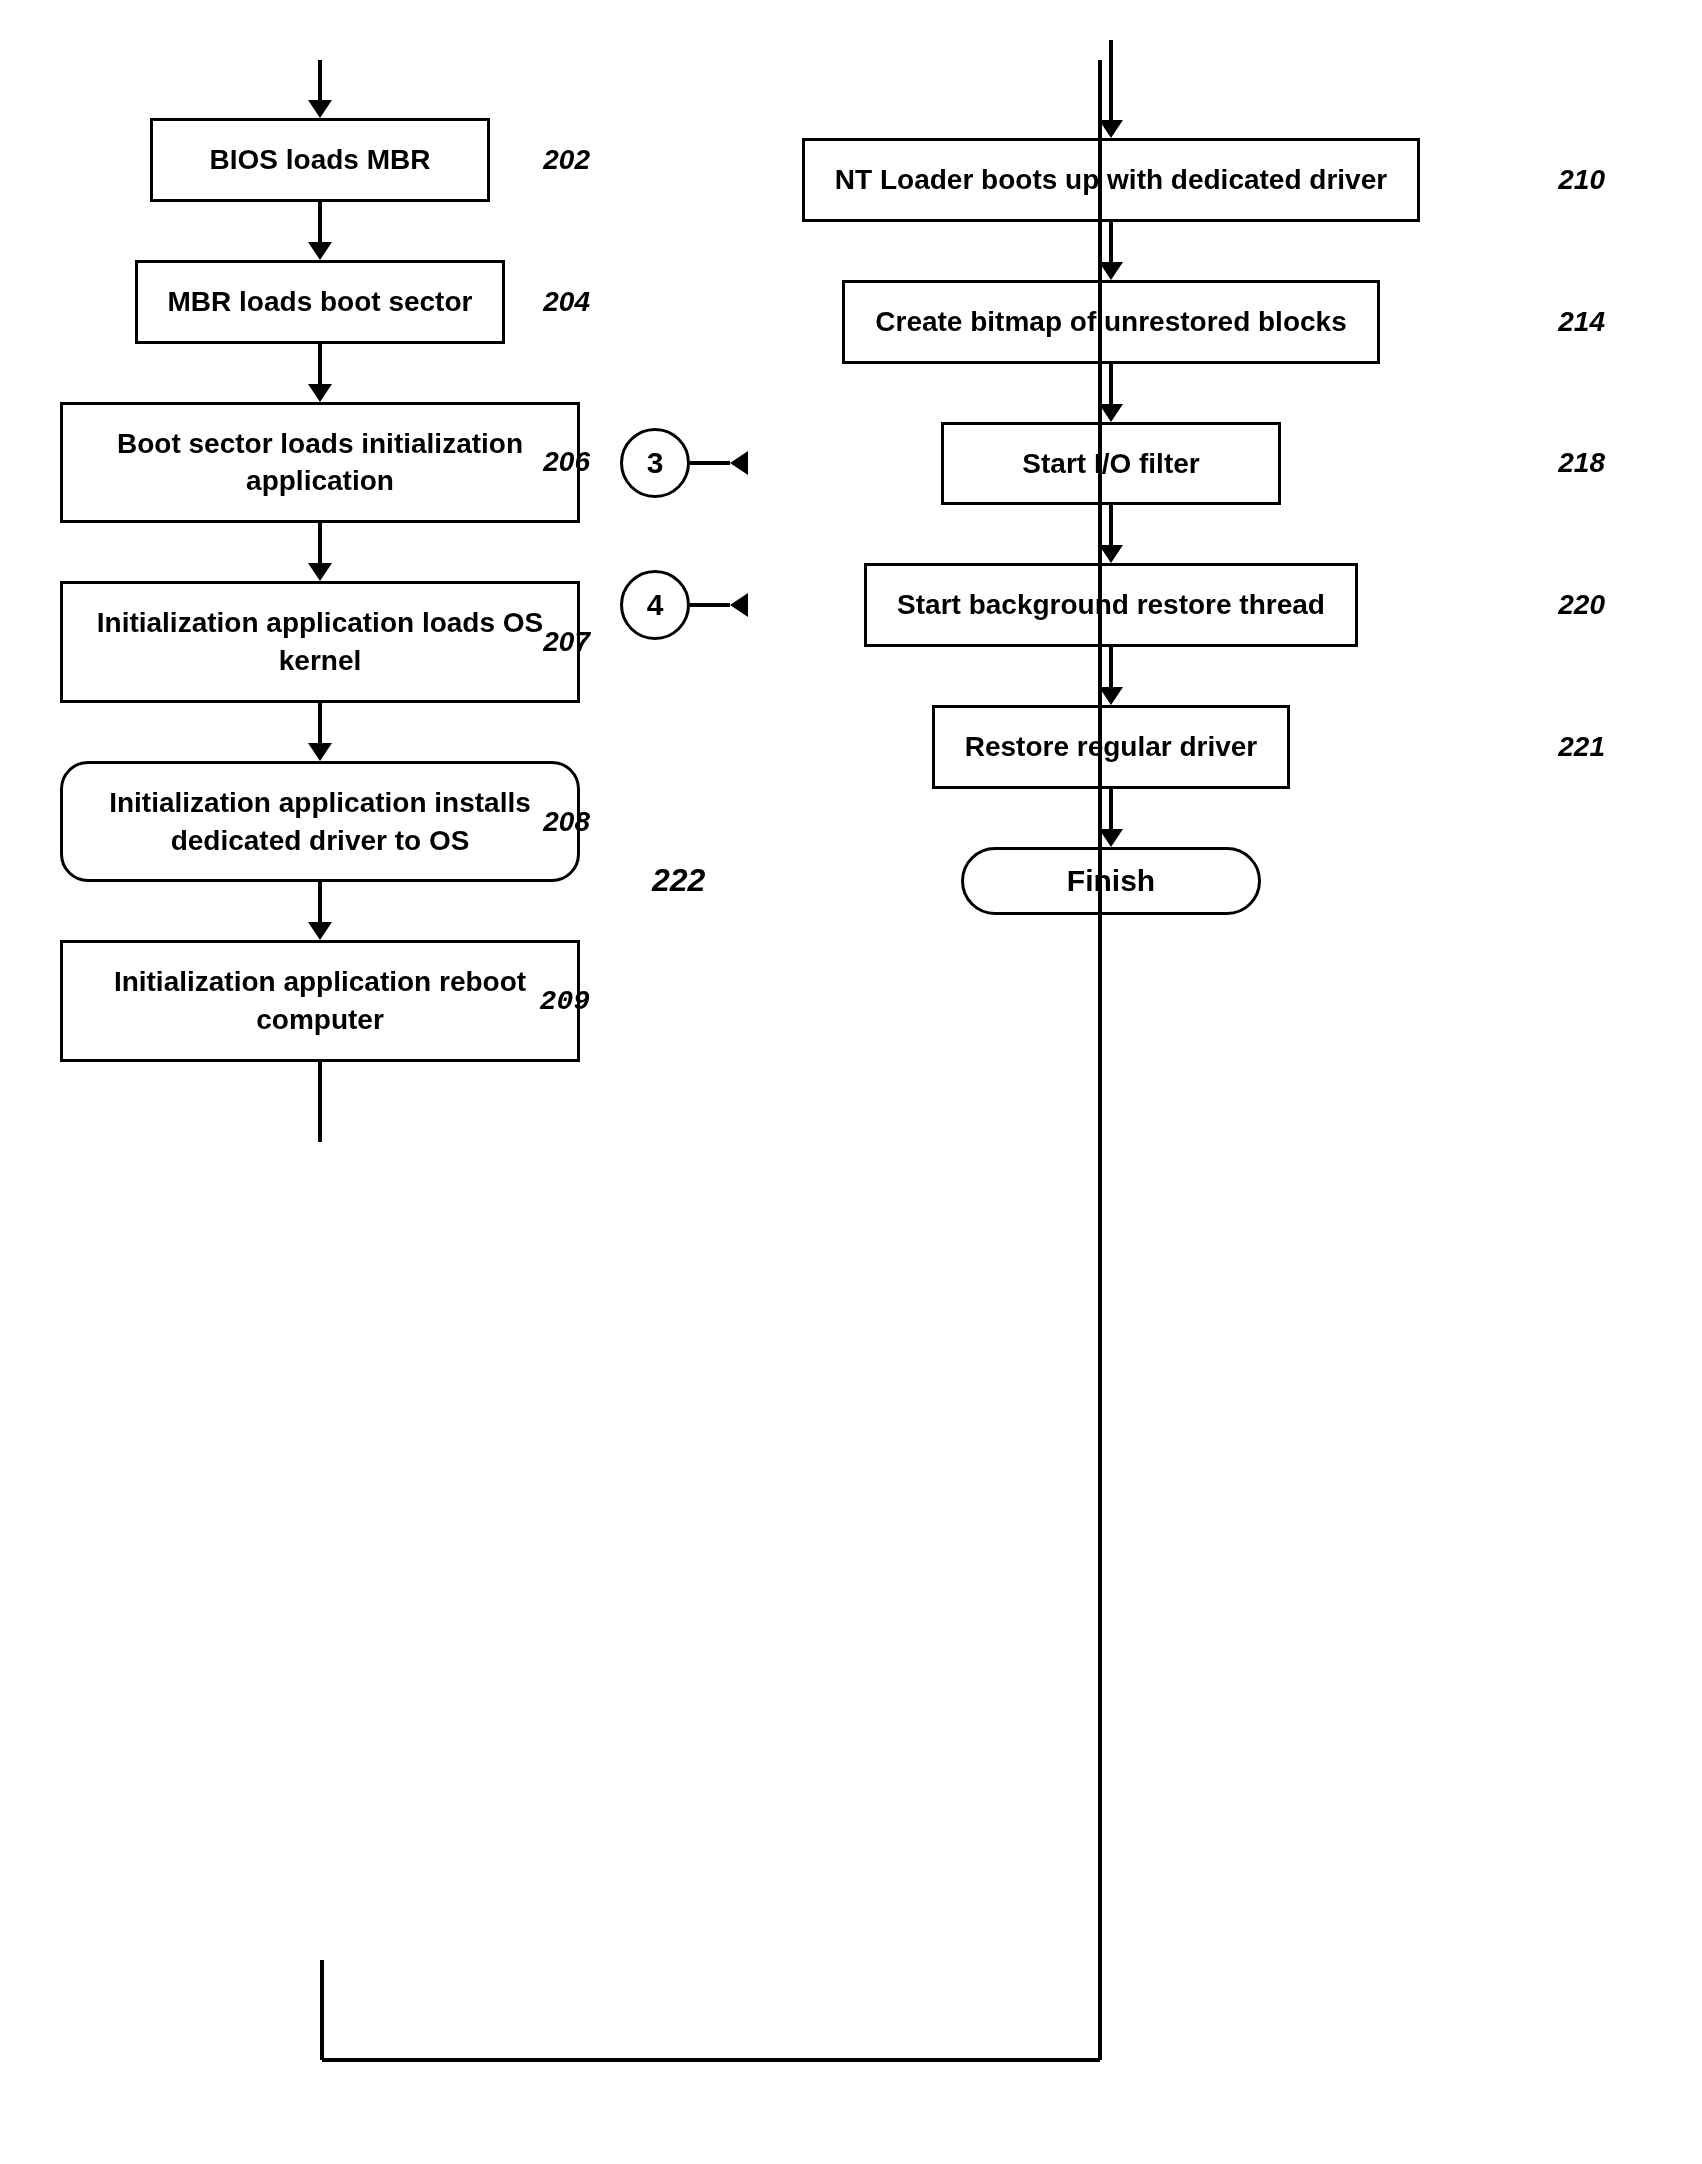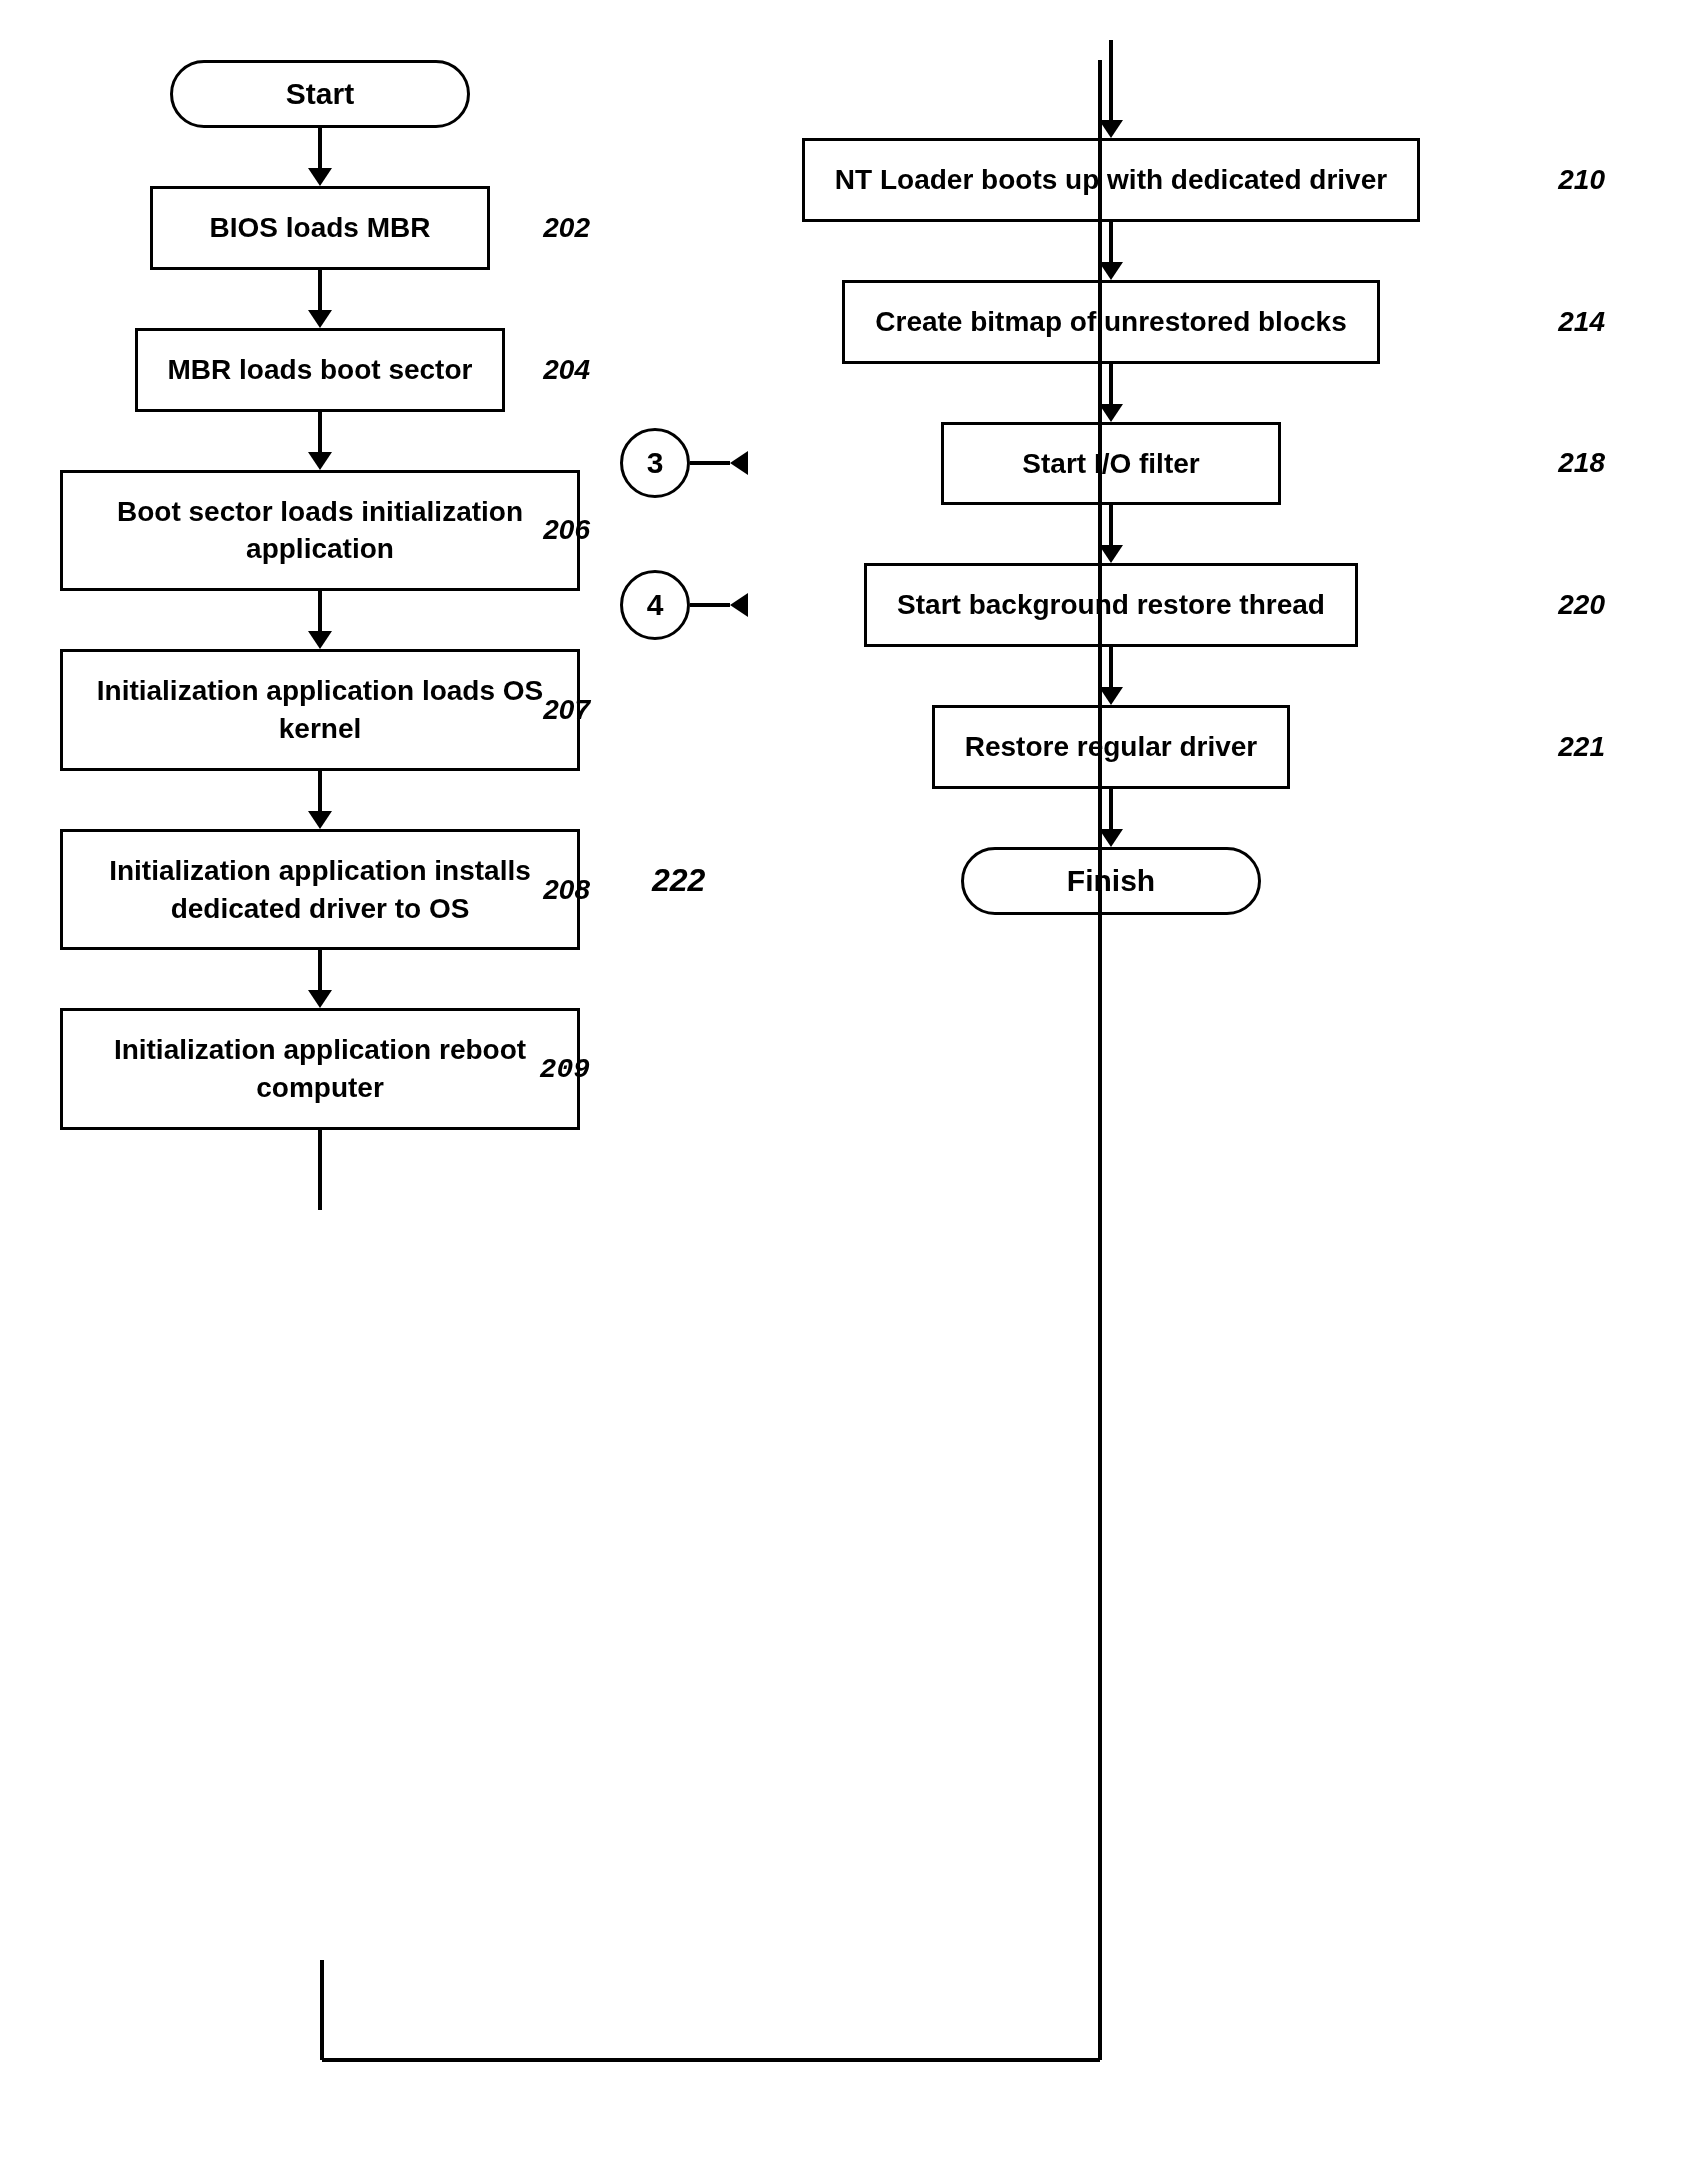--- a/index.html
+++ b/index.html
@@ -150,23 +150,20 @@
       pointer-events: none;
     }
   </style>
 </head>
 <body>
 
 <div class="flowchart-container">
 
   <div class="left-col">
 
-    <div class="node-wrap">
-      <div class="rounded-rect">Start</div>
-    </div>
 
     <div class="arrow-segment">
       <div class="v-line" style="height:40px;"></div>
       <div class="arrow-head-down"></div>
     </div>
 
     <div class="node-wrap">
       <div class="rect" style="min-width:340px;">BIOS loads
 MBR</div>
       <span class="node-label" style="right:-10px; font-style:italic;">202</span>
@@ -207,21 +204,21 @@
 OS kernel</div>
       <span class="node-label" style="right:-10px;">207</span>
     </div>
 
     <div class="arrow-segment">
       <div class="v-line" style="height:40px;"></div>
       <div class="arrow-head-down"></div>
     </div>
 
     <div class="node-wrap">
-      <div class="rect" style="min-width:340px;">Initialization
+      <div class="rect" style="min-width:340px;border-radius:28px;">Initialization
 application installs
 dedicated driver to
 OS</div>
       <span class="node-label" style="right:-10px;">208</span>
     </div>
 
     <div class="arrow-segment">
       <div class="v-line" style="height:40px;"></div>
       <div class="arrow-head-down"></div>
     </div>

